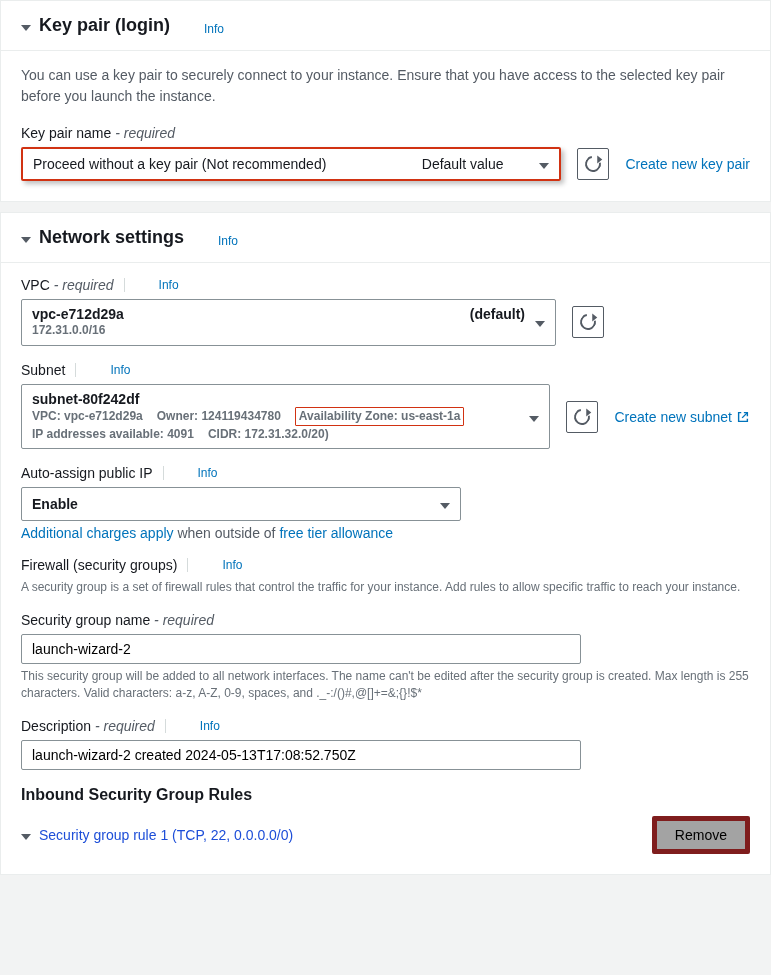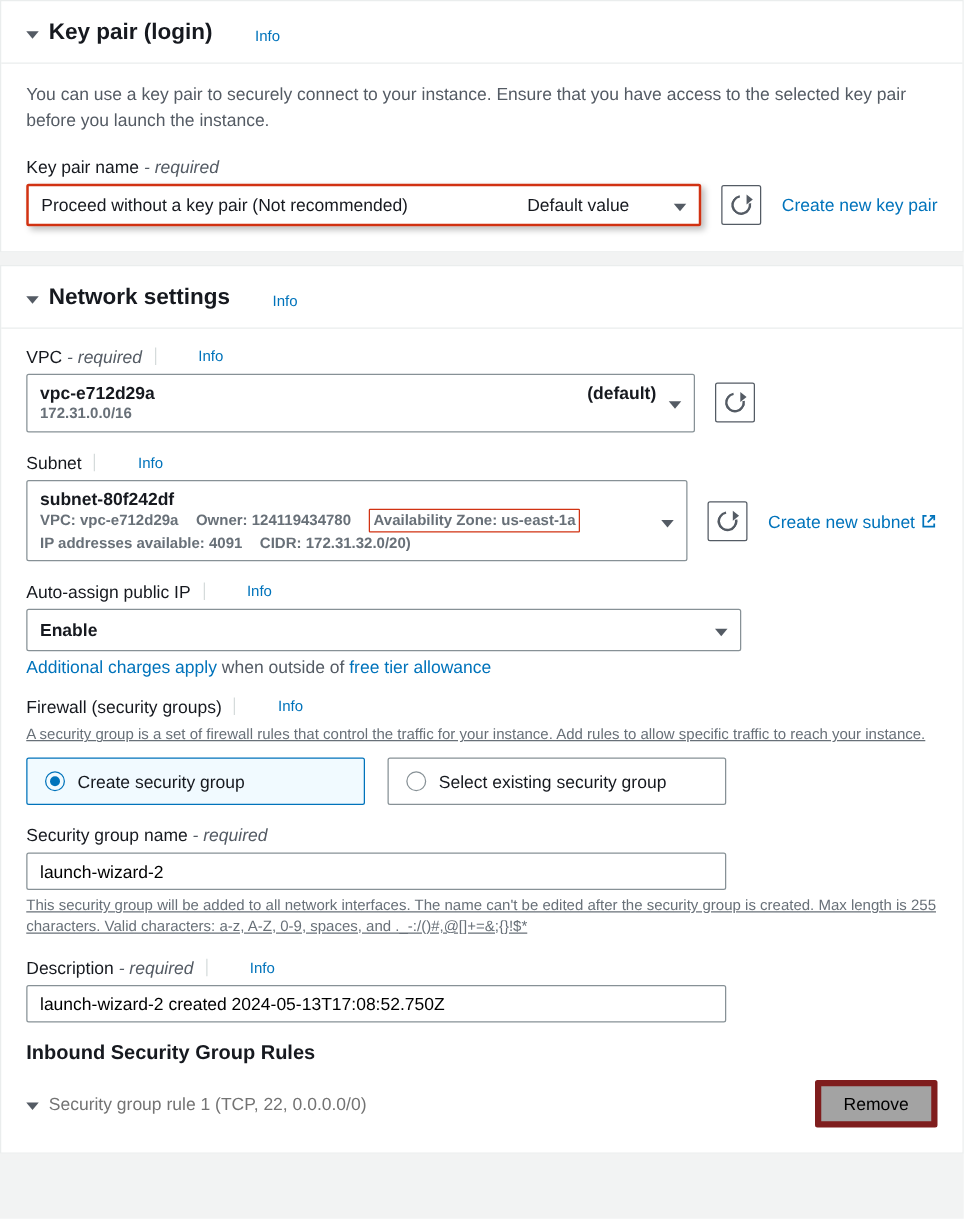--- a/index.html
+++ b/index.html
@@ -175,34 +175,33 @@
     border-radius: 2px;
     padding: 6px 10px;
     font-size: 14px;
     font-family: inherit;
   }
   .helper-text {
     font-size: 12px;
     color: #687078;
     line-height: 1.4;
     margin-top: 4px;
-    text-decoration: underline;
   }
   .section-title {
     font-size: 16px;
     font-weight: 700;
     margin-top: 10px;
     margin-bottom: 12px;
   }
   .rule-row {
     display: flex;
     align-items: center;
     justify-content: space-between;
   }
-  .rule-left { display: flex; align-items: center; gap: 8px; color: #737373;}
+  .rule-left { display: flex; align-items: center; gap: 8px; color: #1d4ed8;}
   .remove-btn {
     border: 5px solid #7f1d1d;
     border-radius: 2px;
     background: #a3a3a3;
     padding: 6px 18px;
     font-size: 14px;
     font-weight: 400;
     cursor: pointer;
   }
   .inline-highlight {
@@ -316,48 +315,38 @@
         </span>
       </div>
     </div>
 
     <div class="field-block">
       <div class="label-row field-label">
         <span>Auto-assign public IP</span>
         <span class="sep"></span>
         <span class="info-link">Info</span>
       </div>
-      <div class="select-box" style="width:572px; height:34px; justify-content:center;">
+      <div class="select-box" style="width:440px; height:34px; justify-content:center;">
         <div class="main-line">
             <span>Enable</span>
           </div>
         <span class="caret-down"><span class="caret-icon"></span></span>
       </div>
       <div class="apply-line">
         <span class="lnk">Additional charges apply</span><span class="mid"> when outside of </span><span class="lnk">free tier allowance</span>
       </div>
     </div>
 
     <div class="field-block">
       <div class="label-row field-label">
         <span>Firewall (security groups)</span>
         <span class="sep"></span>
         <span class="info-link">Info</span>
       </div>
       <div class="helper-text" style="margin-bottom:10px;">A security group is a set of firewall rules that control the traffic for your instance. Add rules to allow specific traffic to reach your instance.</div>
-      <div class="radio-group" style="max-width:560px;">
-        <div class="radio-option selected">
-          <span class="radio-circle"></span>
-          <span>Create security group</span>
-        </div>
-        <div class="radio-option">
-          <span class="radio-circle"></span>
-          <span>Select existing security group</span>
-        </div>
-      </div>
     </div>
 
     <div class="field-block">
       <div class="field-label">
         <span>Security group name</span>
         <span class="req">- required</span>
       </div>
       <input class="text-input" style="max-width: 560px;" value="launch-wizard-2">
       <div class="helper-text">This security group will be added to all network interfaces. The name can't be edited after the security group is created. Max length is 255 characters. Valid characters: a-z, A-Z, 0-9, spaces, and ._-:/()#,@[]+=&amp;;{}!$*</div>
     </div>

